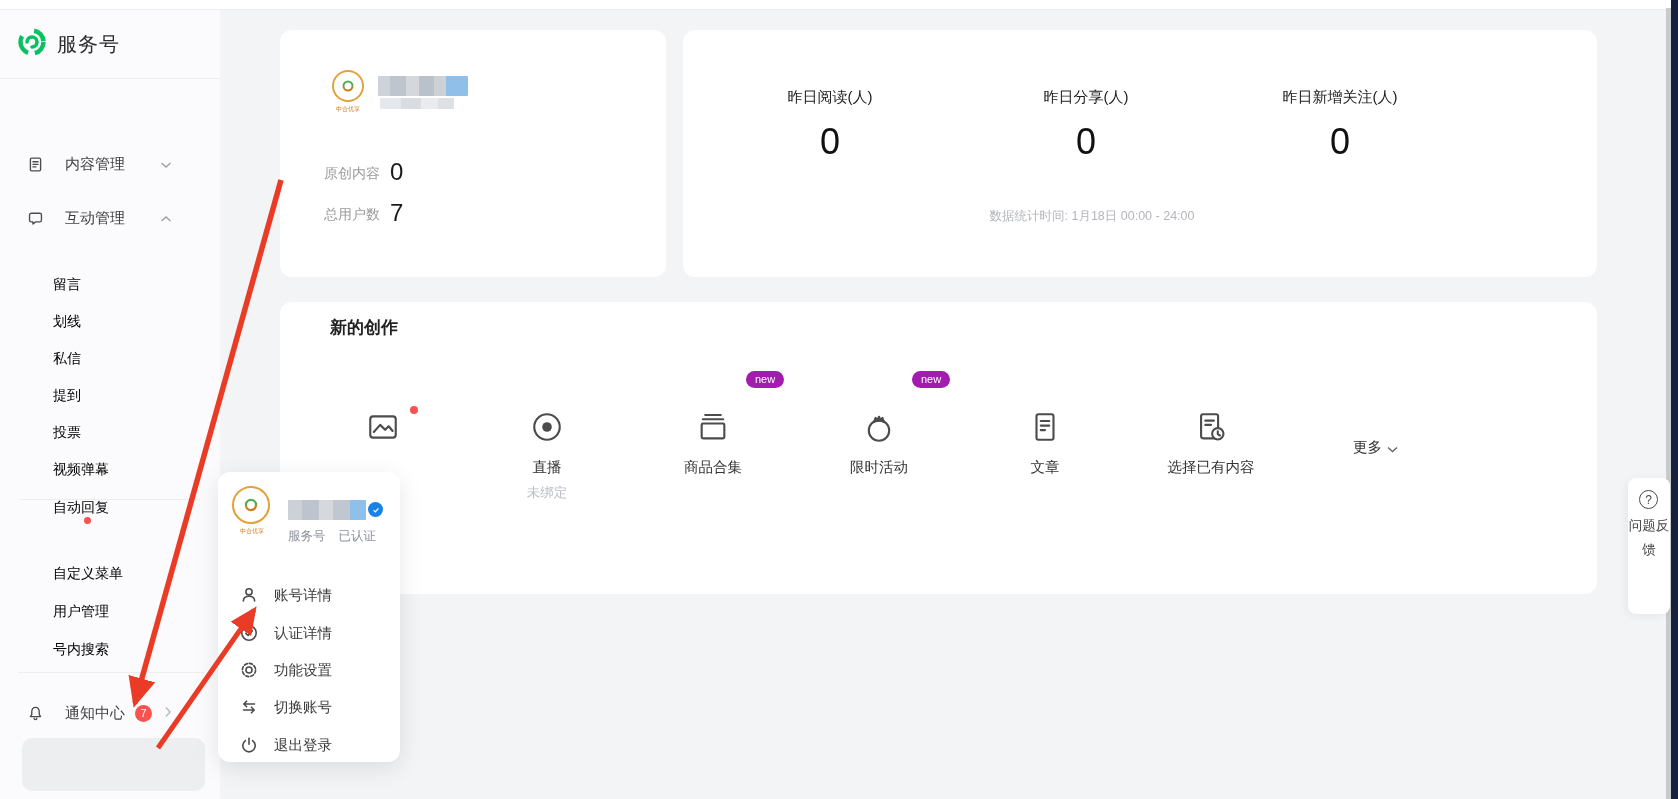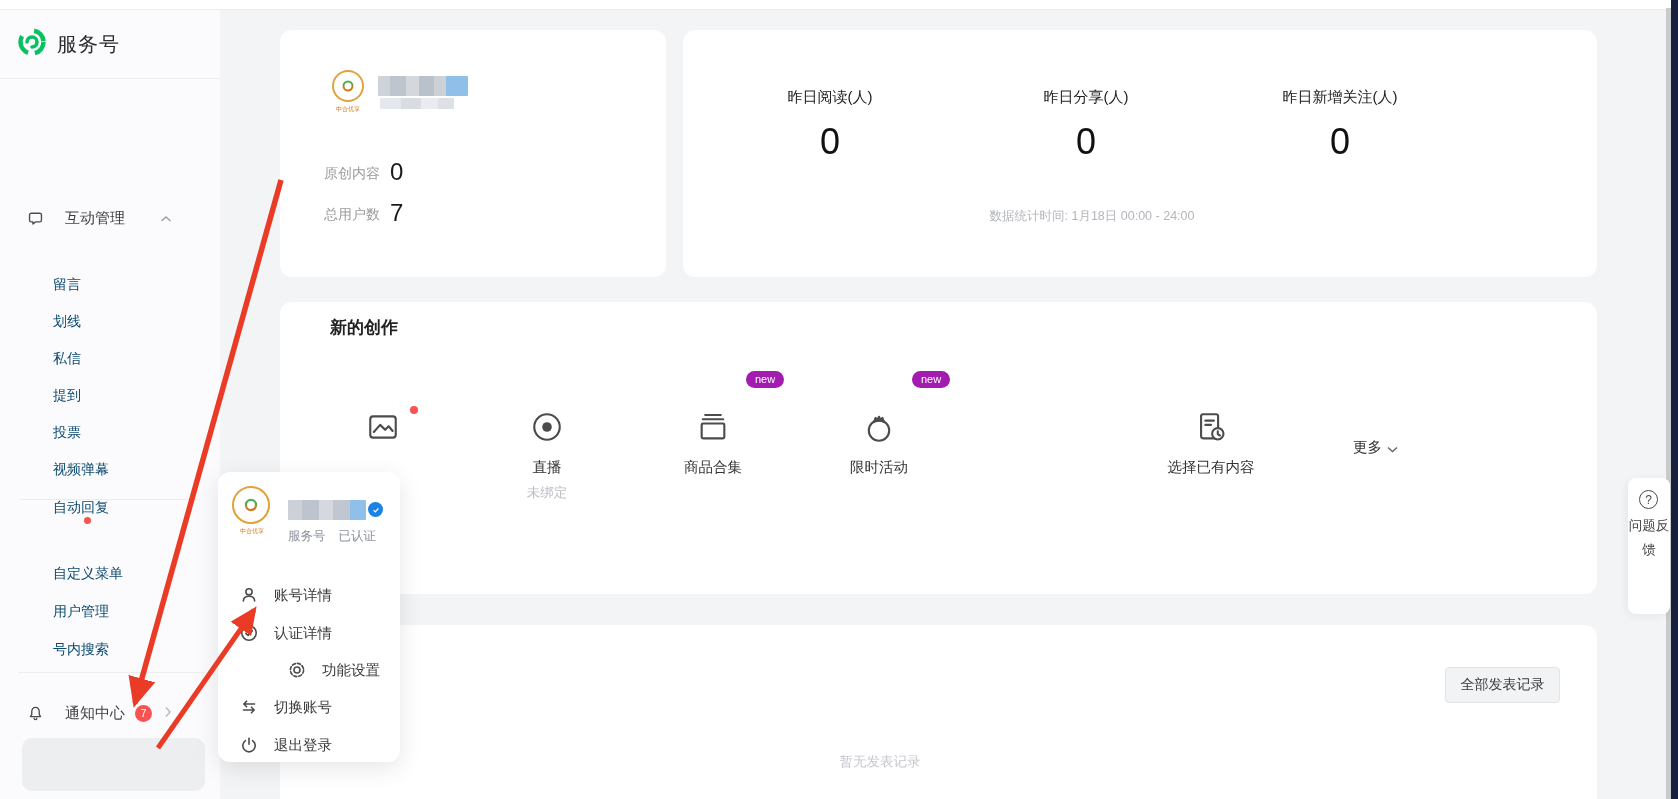--- a/index.html
+++ b/index.html
@@ -12,21 +12,21 @@
   
   .sidebar { position:absolute; left:0; top:10px; width:220px; height:789px; background:#fbfbfd; }
   .brandrow { position:absolute; left:18px; top:18px; display:flex; align-items:center; gap:11px; }
   .brandname { font-size:20px; color:#2b2b2b; font-weight:500; letter-spacing:1px; }
   .sidediv { position:absolute; height:1px; background:#ededed; }
   .navrow { position:absolute; left:0; width:220px; height:30px; display:flex; align-items:center; cursor:pointer; }
   .navrow .nicon { width:17px; height:17px; margin-left:27px; flex:0 0 auto; }
   .navrow .nlabel { margin-left:21px; font-size:15px; color:#3f3f3f; }
   .navrow.active .nlabel { color:#07c160; }
   .navrow .chev { position:absolute; right:48px; }
-  .subitem { position:absolute; left:53px; font-size:14px; color:#0c4a6e; cursor:pointer; display:flex; align-items:center; }
+  .subitem { position:absolute; left:53px; font-size:14px; color:#000000; cursor:pointer; display:flex; align-items:center; }
   .reddot { width:7px; height:7px; border-radius:50%; background:#fa5151; margin-left:12px; }
   .noticebadge { width:17px; height:17px; border-radius:50%; background:#fa5151; color:#fff; font-size:11px; display:flex; align-items:center; justify-content:center; margin-left:10px; }
   .accountrow { position:absolute; left:22px; top:728px; width:183px; height:53px; background:#eceef0; border-radius:10px; cursor:pointer; }
   .avatar { border-radius:50%; background:#fff; border:2px solid #e2a23c; display:flex; flex-direction:column; align-items:center; justify-content:center; overflow:hidden; }
   .mosaic { border-radius:1px; }
   .vbadge { border-radius:50%; background:#1a82e2; display:flex; align-items:center; justify-content:center; }
 
   
   .card { position:absolute; background:#fff; border-radius:12px; }
   .glabel { color:#9b9b9b; font-size:14px; }
@@ -78,20 +78,34 @@
         <svg width="28" height="28" viewBox="0 0 28 28">
             <circle cx="14" cy="14" r="11.5" fill="none" stroke="#07c160" stroke-width="4.5" stroke-dasharray="15 7 20 14"></circle>
             <path d="M9 14 a5 5 0 0 1 10 0 a5 5 0 0 1 -5 5" fill="none" stroke="#07c160" stroke-width="3.6" stroke-linecap="round"></path>
           </svg>
       </span>
       <span class="brandname">服务号</span>
     </div>
     <div class="sidediv" style="left:0;top:68px;width:220px;"></div>
 
 
+    <div class="navrow" style="top:139px;">
+      <span class="nicon">
+        <svg class="lineicon" width="17" height="17" viewBox="0 0 20 20">
+            <rect x="4" y="2.5" width="12" height="15" rx="1.6"></rect>
+            <path d="M7 6.8 H13 M7 9.8 H13 M7 12.8 H10.5"></path>
+          </svg>
+      </span>
+      <span class="nlabel">内容管理</span>
+      <span class="chev">
+        <svg width="12" height="8" viewBox="0 0 12 8">
+            <polyline points="1.5,2 6,6 10.5,2" fill="none" stroke="#9aa0a6" stroke-width="1.5"></polyline>
+          </svg>
+      </span>
+    </div>
 
     <div class="navrow" style="top:193px;">
       <span class="nicon">
         <svg class="lineicon" width="17" height="17" viewBox="0 0 20 20">
             <path d="M3 5.8 a2 2 0 0 1 2-2 H15 a2 2 0 0 1 2 2 V12 a2 2 0 0 1 -2 2 H10 L7 16.6 V14 H5 a2 2 0 0 1 -2-2 Z"></path>
           </svg>
       </span>
       <span class="nlabel">互动管理</span>
       <span class="chev">
         <svg width="12" height="8" viewBox="0 0 12 8">
@@ -235,20 +249,29 @@
         <svg class="lineicon" width="34" height="34" viewBox="0 0 24 24" style="stroke-width:1.5;">
             <circle cx="12" cy="14.5" r="7.2"></circle>
             <path d="M8.6 8.2 L9.6 5.6 L11 7 L12 4.8 L13 7 L14.4 5.6 L15.4 8.2"></path>
             <path d="M8.6 8.2 Q12 6.8 15.4 8.2"></path>
           </svg>
       </span>
       <div class="clabel">限时活动</div>
       <span class="newbadge" style="left:98px;top:-39px;">new</span>
     </div>
 
+    <div class="citem" style="left:700px;">
+      <span class="cicon">
+        <svg class="lineicon" width="34" height="34" viewBox="0 0 24 24" style="stroke-width:1.5;">
+            <rect x="6" y="3" width="12" height="18" rx="1.4"></rect>
+            <path d="M9 7.8 H15 M9 11 H15 M9 14.2 H12"></path>
+          </svg>
+      </span>
+      <div class="clabel">文章</div>
+    </div>
 
     <div class="citem" style="left:866px;">
       <span class="cicon">
         <svg class="lineicon" width="34" height="34" viewBox="0 0 24 24" style="stroke-width:1.5;">
             <rect x="5" y="3" width="12" height="17" rx="1.4"></rect>
             <path d="M8 7.5 H14 M8 10.5 H12"></path>
             <circle cx="16.8" cy="16.8" r="4" fill="#fff"></circle>
             <path d="M16.8 15 V17 L18.3 18"></path>
           </svg>
       </span>
@@ -258,24 +281,20 @@
     <div class="morebtn">
       <span>更多</span>
       <span>
         <svg width="11" height="7" viewBox="0 0 11 7">
             <polyline points="1,1.5 5.5,5.5 10,1.5" fill="none" stroke="#666" stroke-width="1.4"></polyline>
           </svg>
       </span>
     </div>
   </div>
 
-  <div class="card" style="left:280px;top:625px;width:1317px;height:174px;border-bottom-left-radius:0;border-bottom-right-radius:0;">
-    <div class="allrecbtn">全部发表记录</div>
-    <div class="emptytext">暂无发表记录</div>
-  </div>
 
   <div class="popup">
     <div class="avatar" style="position:absolute;left:14px;top:14px;width:38px;height:38px;">
       <svg width="18" height="18" viewBox="0 0 16 16">
           <path d="M3.5 8 a4.5 4.5 0 0 1 9 0" fill="none" stroke="#4fae52" stroke-width="2"></path>
           <path d="M12.5 8 a4.5 4.5 0 0 1 -9 0" fill="none" stroke="#d07a1f" stroke-width="2"></path>
         </svg>
     </div>
     <div style="position:absolute;left:6px;top:55px;width:56px;text-align:center;font-size:6px;color:#d07a1f;">中合优享</div>
     <div class="mosaic" style="position:absolute;left:70px;top:28px;width:78px;height:20px;background:linear-gradient(90deg,#ccd1d8 0 18%,#bdc4ce 18% 40%,#d5d9de 40% 58%,#c0c7d0 58% 80%,#8fc0ea 80% 100%);"></div>
@@ -300,21 +319,21 @@
     </div>
     <div class="pmenuitem" style="top:149px;">
       <span class="picon">
         <svg class="lineicon" width="18" height="18" viewBox="0 0 18 18">
             <circle cx="9" cy="9" r="7.2"></circle>
             <polyline points="5.8,9.3 8.1,11.5 12.3,6.9"></polyline>
           </svg>
       </span>
       <span class="plabel">认证详情</span>
     </div>
-    <div class="pmenuitem" style="top:186px;margin-left:48px;">
+    <div class="pmenuitem" style="top:186px;">
       <span class="picon">
         <svg class="lineicon" width="18" height="18" viewBox="0 0 18 18">
             <circle cx="9" cy="9" r="3"></circle>
             <circle cx="9" cy="9" r="6.6" stroke-dasharray="3.2 2.0"></circle>
           </svg>
       </span>
       <span class="plabel">功能设置</span>
     </div>
     <div class="pmenuitem" style="top:223px;">
       <span class="picon">

